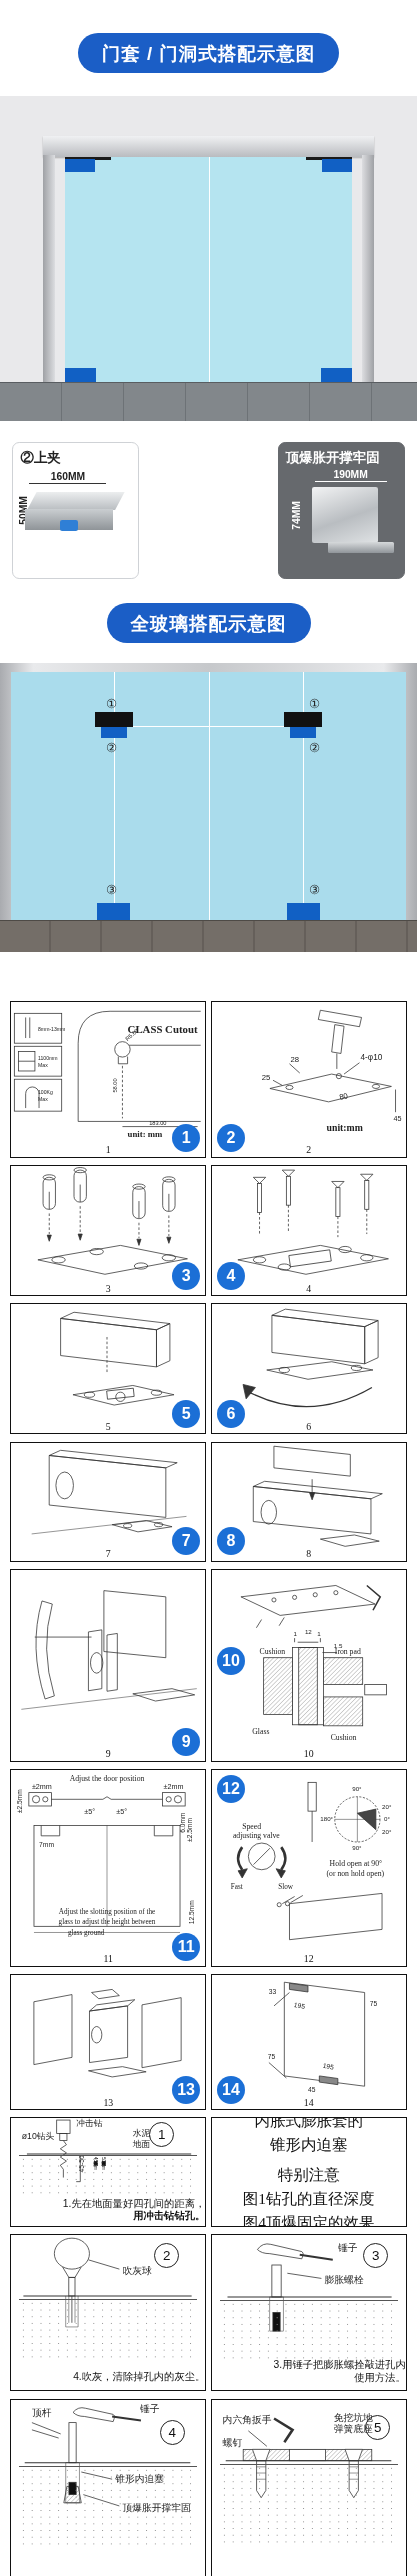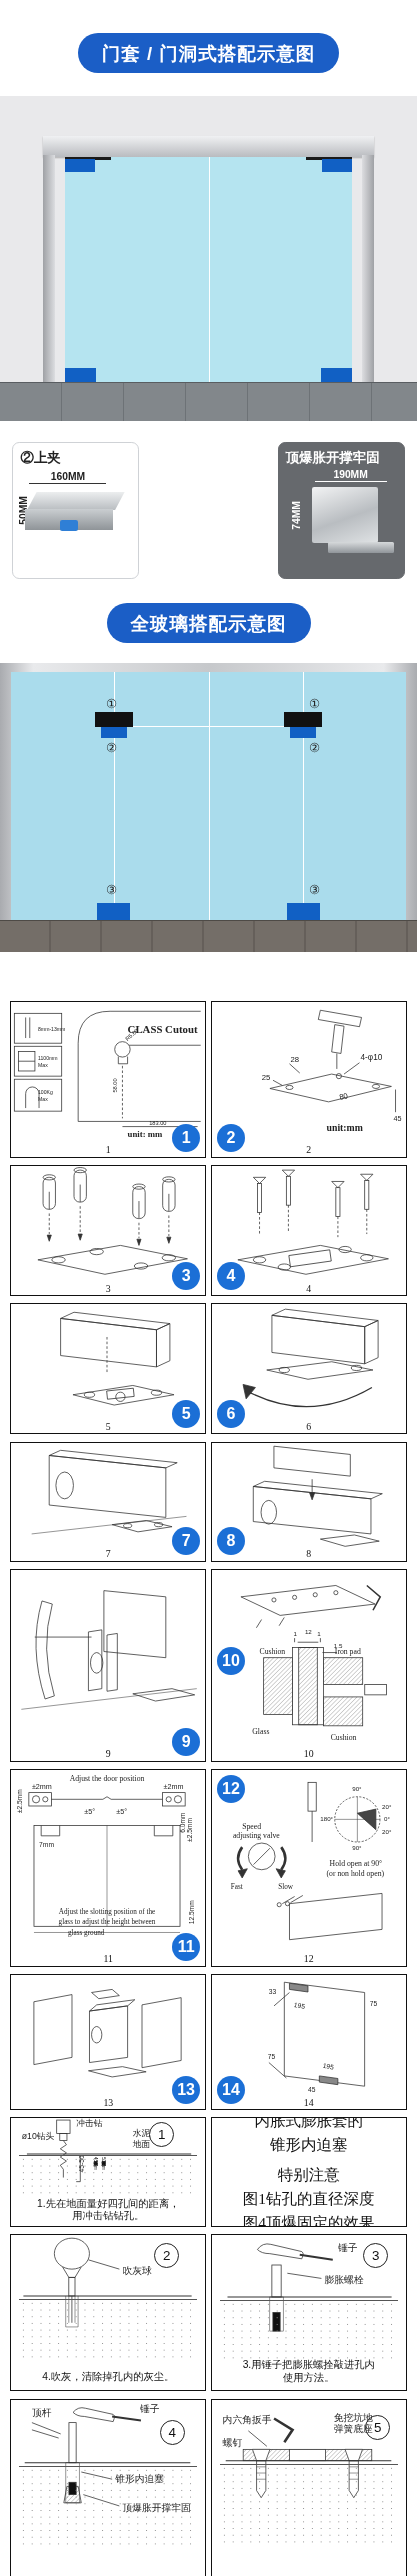--- a/index.html
+++ b/index.html
@@ -75,21 +75,21 @@
        color:#fff;font-size:16px;font-weight:700;display:flex;align-items:center;justify-content:center;}
   .bdg.br{right:5.2px;} .bdg.bl{left:5.2px;}
   text{font-family:"Liberation Sans",sans-serif;fill:#222;}
   .tser{font-family:"Liberation Serif",serif;}
   
   .spanel{position:relative;width:194px;border:1px solid #111;background:#fff;overflow:hidden;}
   .scirc{position:absolute;width:23px;height:23px;border:1px solid #222;border-radius:50%;
          display:flex;align-items:center;justify-content:center;font-size:13.4px;color:#111;}
   .ground{position:absolute;border-top:1px solid #555;
           background-image:radial-gradient(#8f8f8f 0.5px,transparent 0.7px);background-size:8.8px 6.7px;}
-  .scap{position:absolute;left:0;right:0;text-align:center;font-size:10.3px;color:#111;line-height:1.35;}
+  .scap{position:absolute;left:0;right:0;text-align:right;font-size:10.3px;color:#111;line-height:1.35;}
   .slab{position:absolute;font-size:10.3px;color:#111;white-space:nowrap;}
   .slab.small{font-size:4.6px;writing-mode:vertical-rl;}
   .noteP{display:flex;flex-direction:column;align-items:center;justify-content:center;
          font-family:"Liberation Serif",serif;color:#111;}
   .noteP .big{font-size:15.5px;line-height:1.55;}
 </style>
 </head>
 <body>
 
 <div class="page">
@@ -548,21 +548,21 @@
           <text x="126" y="16" font-size="17">冲击钻</text>
           <text x="20" y="40" font-size="17">ø10钻头</text>
           <text x="236" y="36" font-size="17">水泥</text>
           <text x="236" y="56" font-size="17">地面</text>
           <text x="142" y="106" font-size="13" transform="rotate(-90 142 106)">45-50</text>
         </svg>
         <div class="ground" style="left:8.2px;right:8.2px;top:37px;height:40px;"></div>
         <span class="slab small" style="left:82px;top:39px;">孔深最浅不低于45mm</span>
         <span class="slab small" style="left:90px;top:39px;">孔深最深不超过50mm</span>
         <div class="scap" style="bottom:15.5px;">1.先在地面量好四孔间的距离，</div>
-        <div class="scap" style="bottom:3.1px;">用冲击钻钻孔。</div>
+        <div class="scap" style="bottom:3.1px;font-weight:bold;">用冲击钻钻孔。</div>
       </div>
       <div class="spanel noteP" style="height:108px;">
         <div class="big">内胀式膨胀套的</div>
         <div class="big">锥形内迫塞</div>
         <div class="big" style="margin-top:6.2px;">特别注意</div>
         <div class="big">图1钻孔的直径深度</div>
         <div class="big">图4顶爆固定的效果</div>
       </div>
     </div>
 

